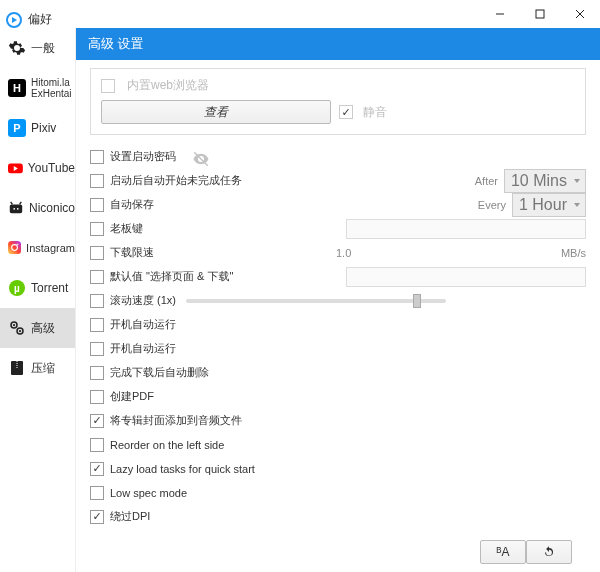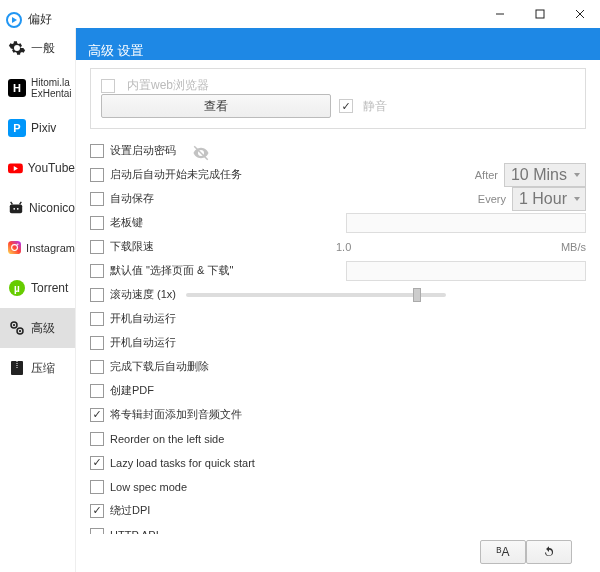--- a/index.html
+++ b/index.html
@@ -13,27 +13,27 @@
 
 .container { display: flex; height: 544px; }
 
 .sidebar { width: 76px; background: #fff; border-right: 1px solid #eee; }
 .sitem { height: 40px; display: flex; align-items: center; padding-left: 8px; gap: 5px; cursor: pointer; font-size: 12px; }
 .sitem.active { background: #e0e0e0; }
 .sitem .sicon { width: 18px; height: 18px; display: flex; align-items: center; justify-content: center; }
 .sitem .slabel { font-size: 12px; }
 
 .main { flex: 1; display: flex; flex-direction: column; }
-.header { background: #1e88e5; color: #fff; height: 32px; display: flex; align-items: flex-end; padding: 0 12px; font-size: 13px; }
+.header { background: #1e88e5; color: #fff; height: 32px; display: flex; align-items: center; padding: 0 12px; font-size: 13px; }
 .content { flex: 1; padding: 8px 14px 0 14px; overflow-y: auto; }
 
 .topbox { border: 1px solid #ddd; padding: 8px 10px 10px 10px; margin-bottom: 10px; }
-.topbox .toplabel { display: flex; align-items: center; gap: 6px; color: #bbb; margin-bottom: 0; }
+.topbox .toplabel { display: flex; align-items: center; gap: 6px; color: #bbb; margin-bottom: 6px; }
 .topbox .toprow { display: flex; align-items: center; gap: 8px; }
-.view-btn { width: 230px; height: 24px; background: linear-gradient(#f8f8f8,#eee); border: 1px solid #bbb; border-radius: 2px; display: flex; align-items: center; justify-content: center; font-size: 12px; cursor: pointer; }
+.view-btn { width: 230px; height: 24px; background: linear-gradient(#f8f8f8,#eee); border: 1px solid #bbb; border-radius: 2px; display: flex; align-items: center; justify-content: center; font-size: 12px; cursor: pointer; font-style: italic; }
 .mute-cb { display: flex; align-items: center; gap: 4px; color: #bbb; }
 
 .row { display: flex; align-items: center; height: 23px; margin-bottom: 1px; }
 .cb { width: 14px; height: 14px; border: 1px solid #999; margin-right: 6px; display: flex; align-items: center; justify-content: center; flex-shrink: 0; cursor: pointer; }
 .cb.checked::after { content: "✓"; font-size: 11px; color: #333; line-height: 1; }
 .row .lbl { font-size: 11px; flex: 0 0 auto; }
 .row .spacer { flex: 1; }
 .row .rside { display: flex; align-items: center; gap: 6px; }
 .sel { background: #eee; border: 1px solid #ccc; padding: 2px 18px 2px 6px; font-size: 16px; color: #777; position: relative; min-width: 60px; }
 .sel::after { content: ""; position: absolute; right: 5px; top: 50%; width: 0; height: 0; border-left: 3px solid transparent; border-right: 3px solid transparent; border-top: 4px solid #999; transform: translateY(-50%); }

